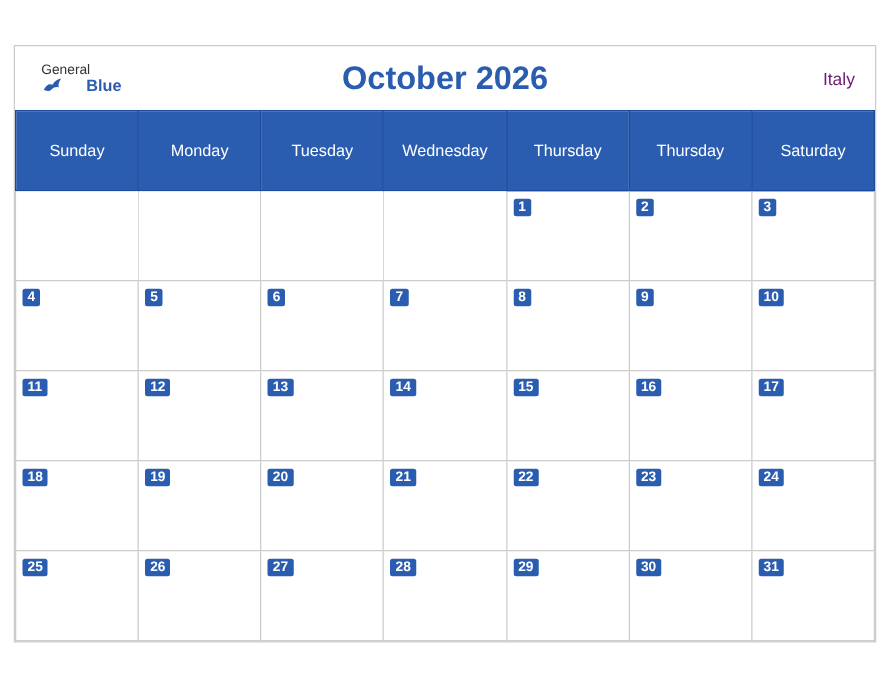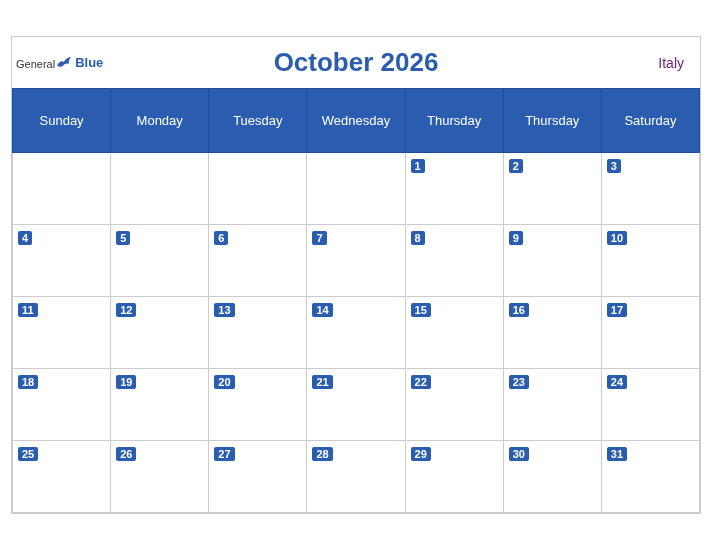--- a/index.html
+++ b/index.html
@@ -19,40 +19,40 @@
     }
     .calendar-header {
       display: flex;
       align-items: center;
       justify-content: center;
       padding: 10px 16px;
       position: relative;
     }
     .logo {
       position: absolute;
-      left: 4px;
+      left: 21px;
       top: 50%;
       transform: translateY(-50%);
       display: flex;
-      flex-direction: row;
-      align-items: flex-end;
+      flex-direction: column;
+      align-items: flex-start;
       line-height: 1.1;
     }
     .logo-general {
       font-size: 11px;
       color: #333;
       font-weight: normal;
     }
     .logo-blue {
       font-size: 13px;
       color: #2a5db0;
       font-weight: bold;
       display: flex;
       align-items: center;
-      gap: 2px;
+      gap: 18px;
     }
     .logo-bird {
       width: 18px;
       height: 14px;
     }
     .calendar-title {
       font-size: 26px;
       color: #2a5db0;
       font-weight: bold;
       text-align: center;

